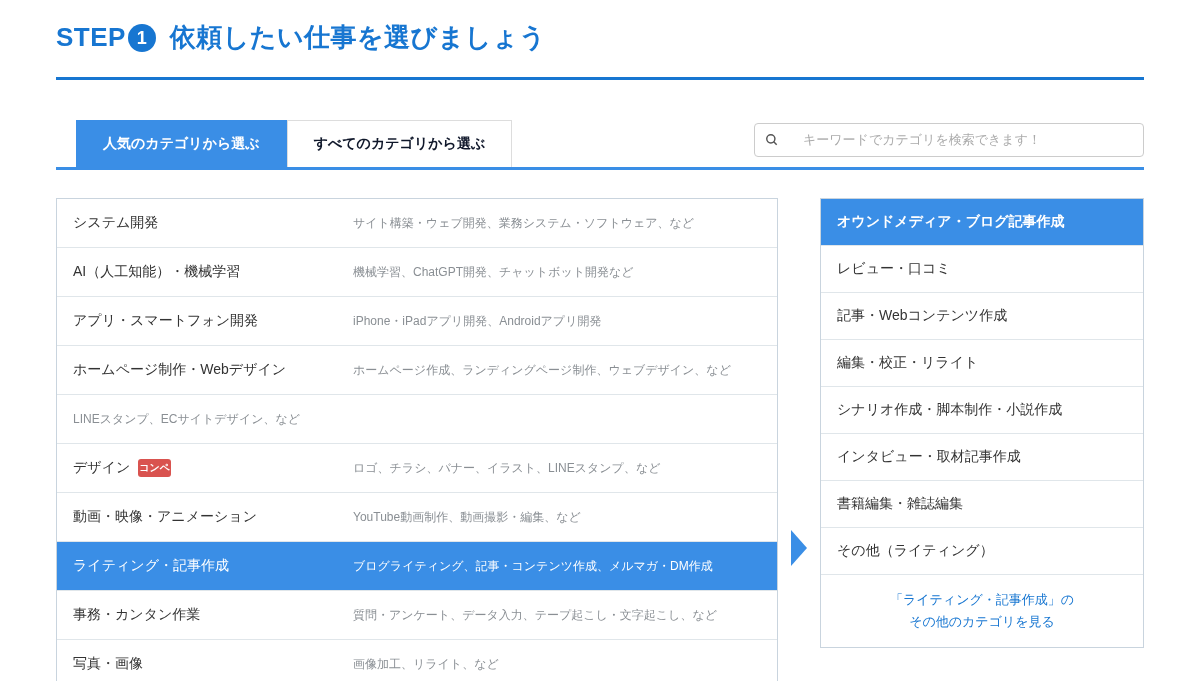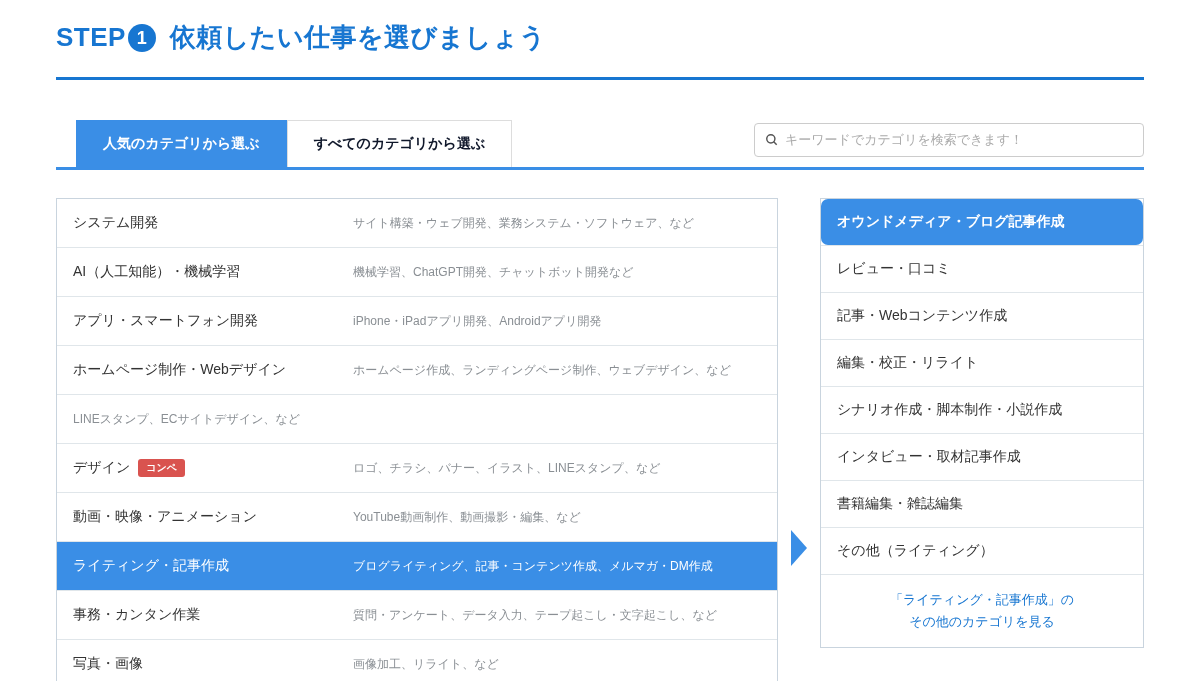--- a/index.html
+++ b/index.html
@@ -77,21 +77,21 @@
     border-radius: 4px;
     padding: 0 10px;
     background: #fff;
   }
   .search-box svg { flex-shrink: 0; }
   .search-input {
     flex: 1;
     border: none;
     outline: none;
     font-size: 13px;
-    margin-left: 6px;
+    margin-left: 24px;
     color: #333;
   }
   .search-input::placeholder { color: #aaa; }
 
   .content {
     display: flex;
     align-items: flex-start;
     gap: 10px;
   }
   .main-list {
@@ -122,21 +122,21 @@
   .main-item .desc {
     flex: 1;
     font-size: 12px;
     color: #8a8f94;
   }
   .main-item.selected .desc { color: #fff; }
   .badge {
     background: #d9534f;
     color: #fff;
     font-size: 10px;
-    padding: 2px 8px;
+    padding: 2px 1px;
     border-radius: 3px;
     font-weight: 600;
   }
 
   .arrow-col {
     display: flex;
     align-items: center;
     justify-content: center;
     height: 490px;
     width: 22px;
@@ -154,21 +154,20 @@
   .sub-panel {
     width: 324px;
     border: 1px solid #c9d4de;
   }
   .sub-header {
     background: #3a8ee6;
     color: #fff;
     font-size: 14px;
     font-weight: 600;
     padding: 14px 16px;
-    border-radius: 7px;
   }
   .sub-item {
     border-top: 1px solid #e0e6ea;
     padding: 14px 16px;
     font-size: 14px;
     cursor: pointer;
   }
   .sub-footer {
     border-top: 1px solid #e0e6ea;
     padding: 14px 16px;

